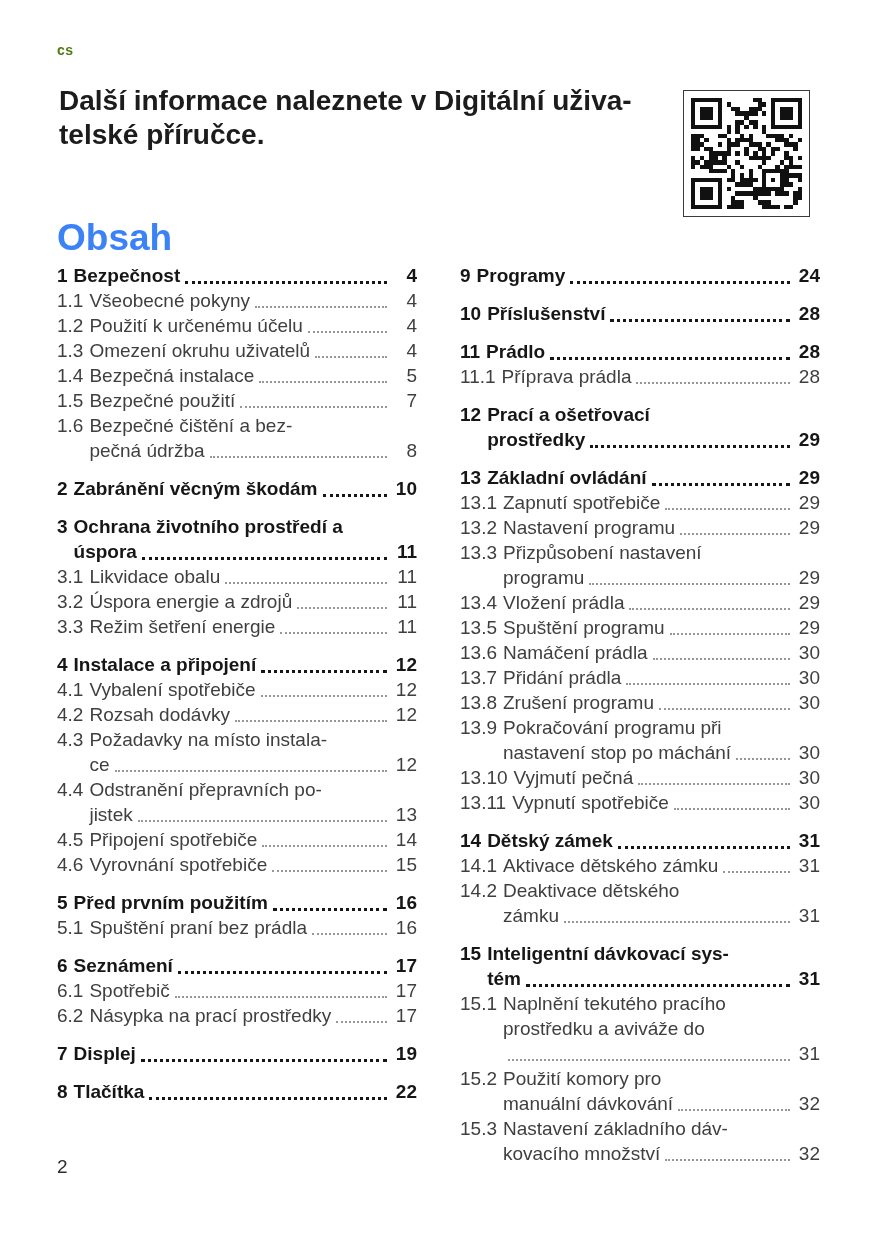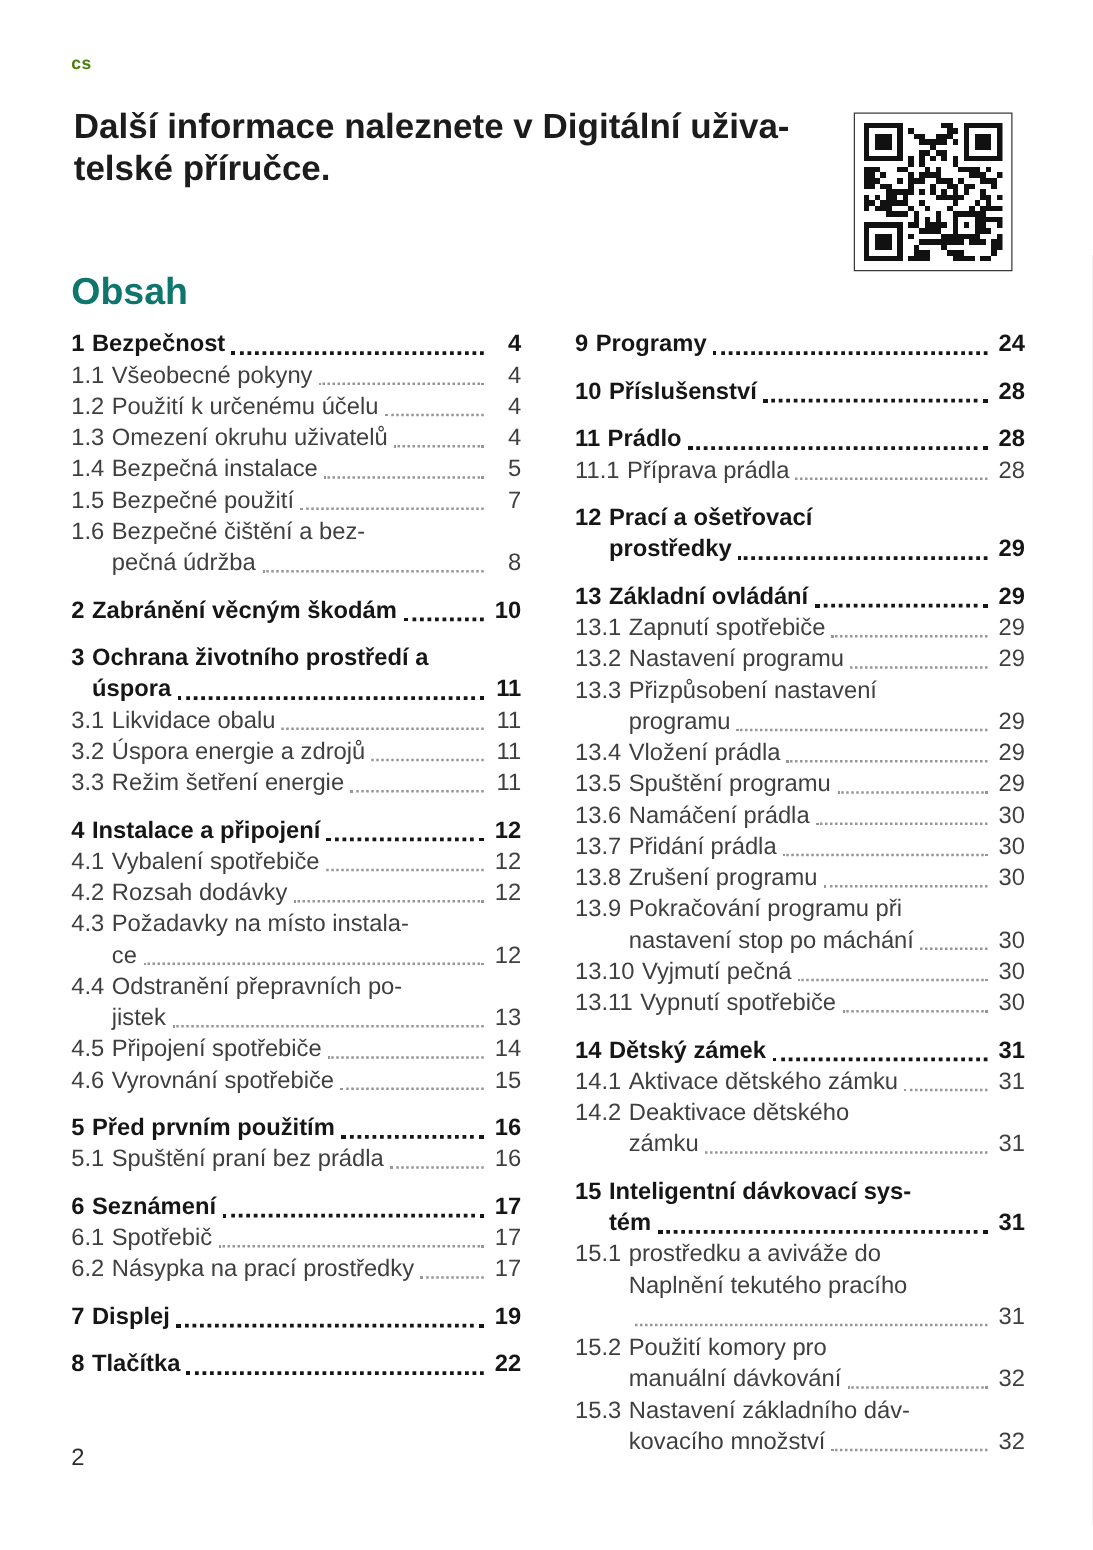--- a/index.html
+++ b/index.html
@@ -26,22 +26,22 @@
     position:absolute; left:683px; top:90px;
     width:127px; height:127px;
     border:1px solid #3a3a3a;
     box-sizing:border-box;
     background:#ffffff;
     display:flex; align-items:center; justify-content:center;
   }
   .qr-box svg { display:block; }
   .toc-title {
     position:absolute; left:57px; top:217px;
-    font-size:30px; font-weight:bold; margin:0;
-    color:#0f766e;
+    font-size:37px; font-weight:bold; margin:0;
+    color:#3b82f6;
   }
   .toc {
     position:absolute; left:57px; top:263px; width:763px;
     display:flex; gap:43px;
   }
   .toc-col { width:360px; flex:0 0 360px; }
   .toc-entry {
     display:flex;
     font-size:19px; line-height:25px;
     color:#3f3f3f;
@@ -875,22 +875,22 @@
             <span class="last-line">
               <span class="txt">tém</span>
               <span class="leader"></span>
               <span class="pg">31</span>
             </span>
           </span>
         </div>
         <div class="toc-entry">
           <span class="num">15.1</span>
           <span class="entry-body">
+            <span class="cont-line">Naplnění tekutého pracího</span>
             <span class="cont-line">prostředku a aviváže do</span>
-            <span class="cont-line">Naplnění tekutého pracího</span>
             <span class="last-line">
               <span class="leader"></span>
               <span class="pg">31</span>
             </span>
           </span>
         </div>
         <div class="toc-entry">
           <span class="num">15.2</span>
           <span class="entry-body">
             <span class="cont-line">Použití komory pro</span>

